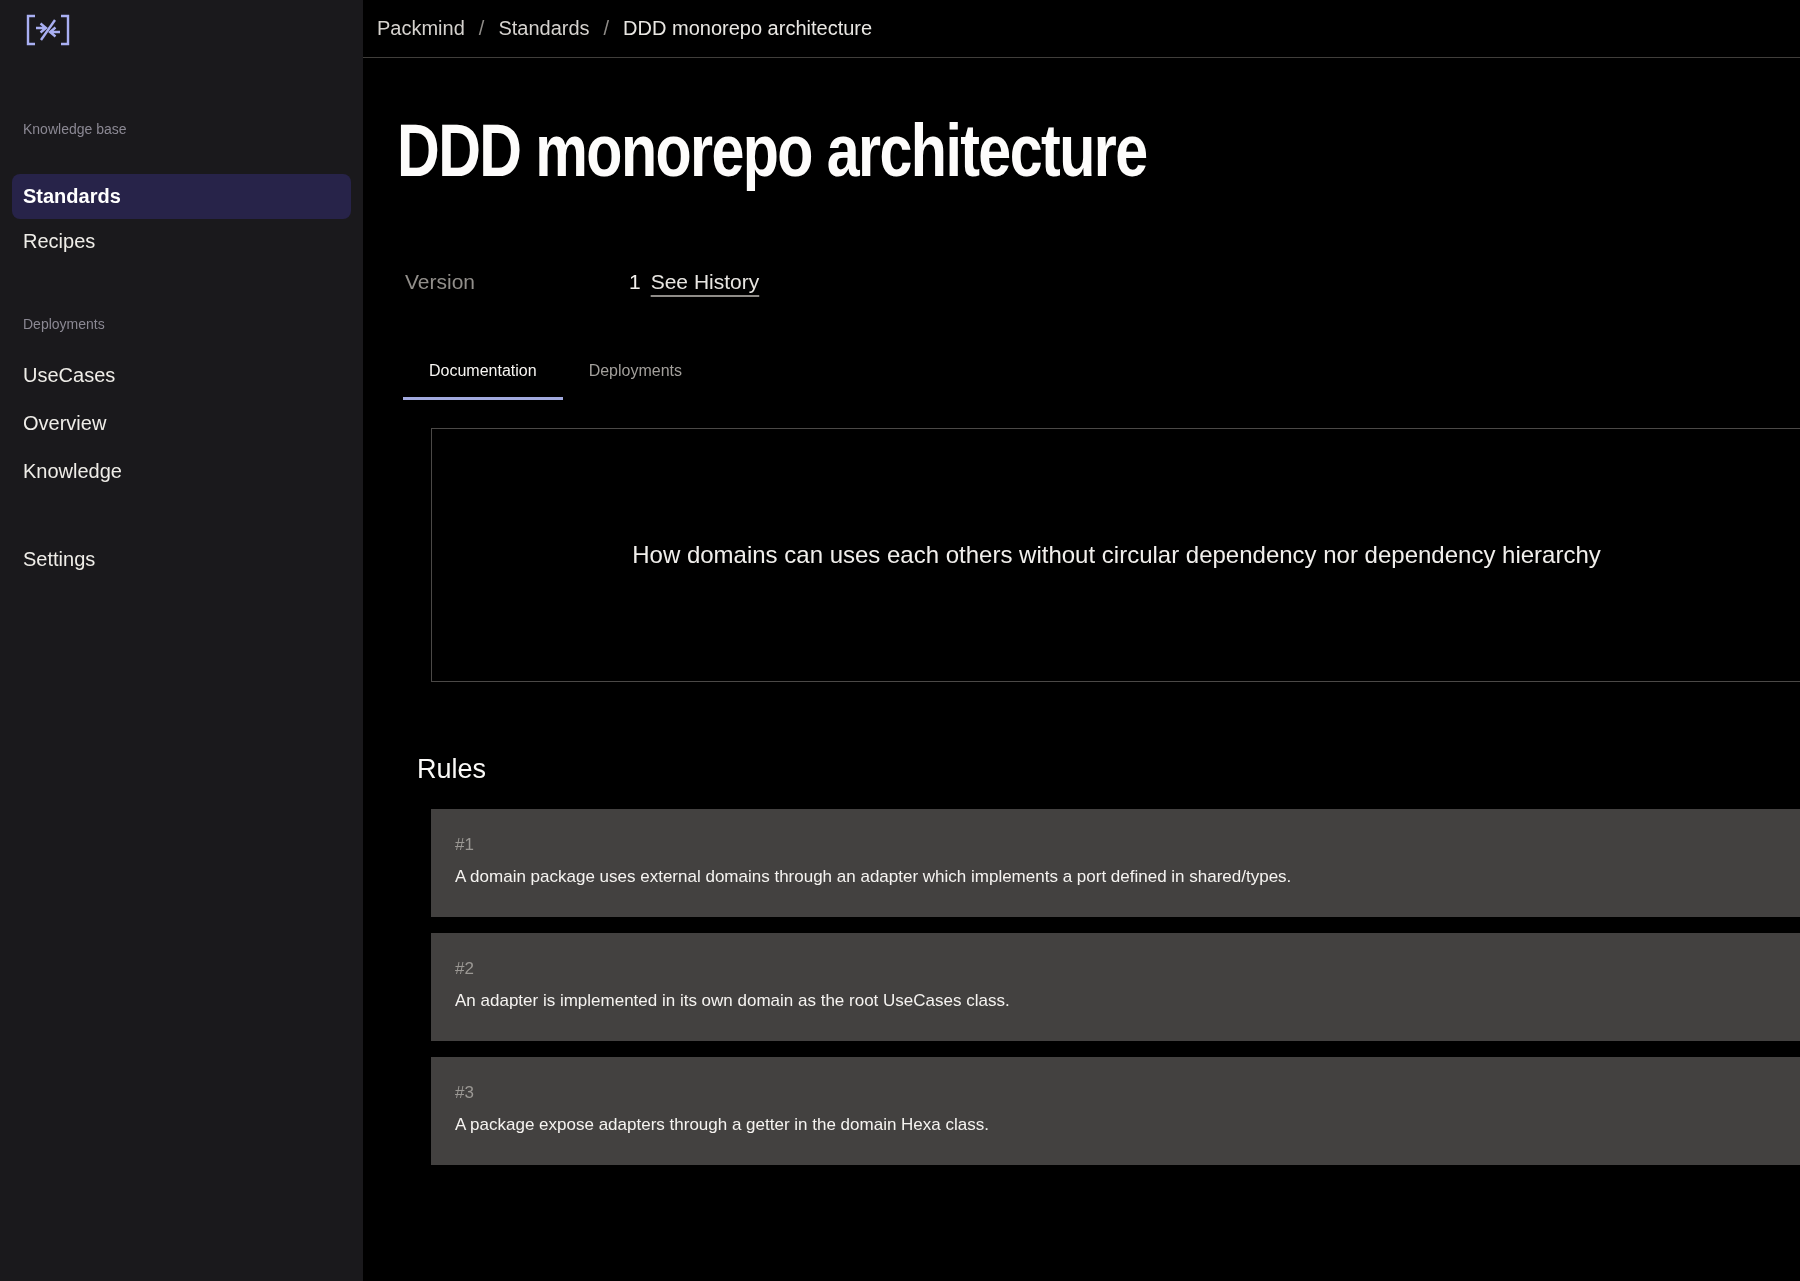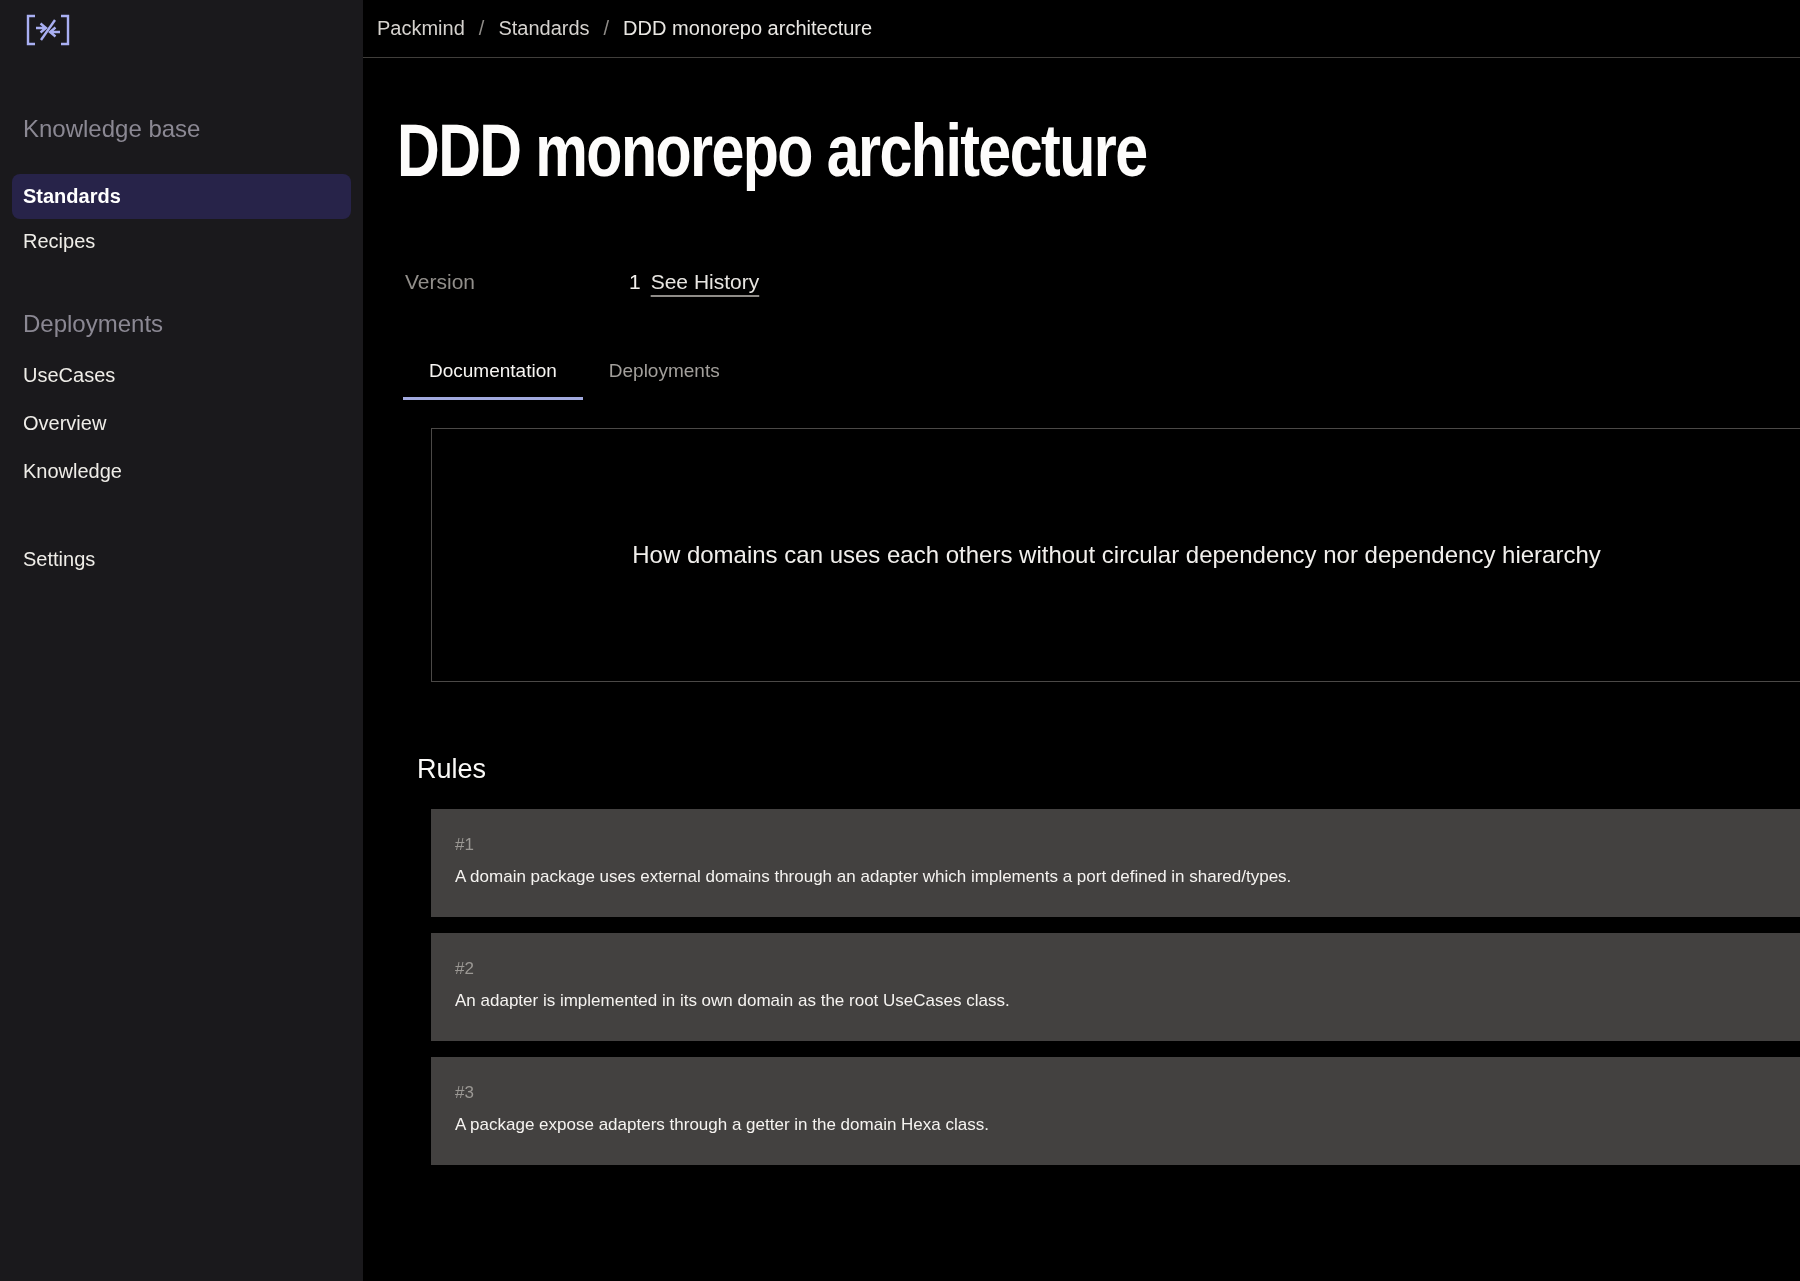--- a/index.html
+++ b/index.html
@@ -17,21 +17,21 @@
     width: 363px;
     flex: 0 0 363px;
     height: 100%;
     background: #1a191c;
     padding: 13px 12px 0 12px;
   }
   .logo { margin-left: 10px; width: 52px; height: 34px; cursor: pointer; }
   .nav { margin-top: 71px; }
   .nav-label {
     color: #8b8893;
-    font-size: 24px;
+    font-size: 14px;
     line-height: 22px;
     padding: 0 11px;
     margin-bottom: 34px;
   }
   .nav-label.second { margin-top: 49px; margin-bottom: 16px; }
   .nav-item {
     height: 45px;
     display: flex;
     align-items: center;
     padding: 0 11px;
@@ -101,21 +101,21 @@
     text-decoration-color: #8f8c88;
     cursor: pointer;
   }
 
   .tabs { margin-top: 50px; margin-left: 6px; display: flex; }
   .tab {
     height: 56px;
     padding: 0 26px;
     display: flex;
     align-items: center;
-    font-size: 19px;
+    font-size: 16px;
     color: #a29f9b;
     border-bottom: 3px solid transparent;
     cursor: pointer;
   }
   .tab.active { color: #f7f5f2; border-bottom-color: #a2aadf; }
 
   .section-heading {
     margin-top: 58px;
     margin-left: 20px;
     font-size: 27px;

